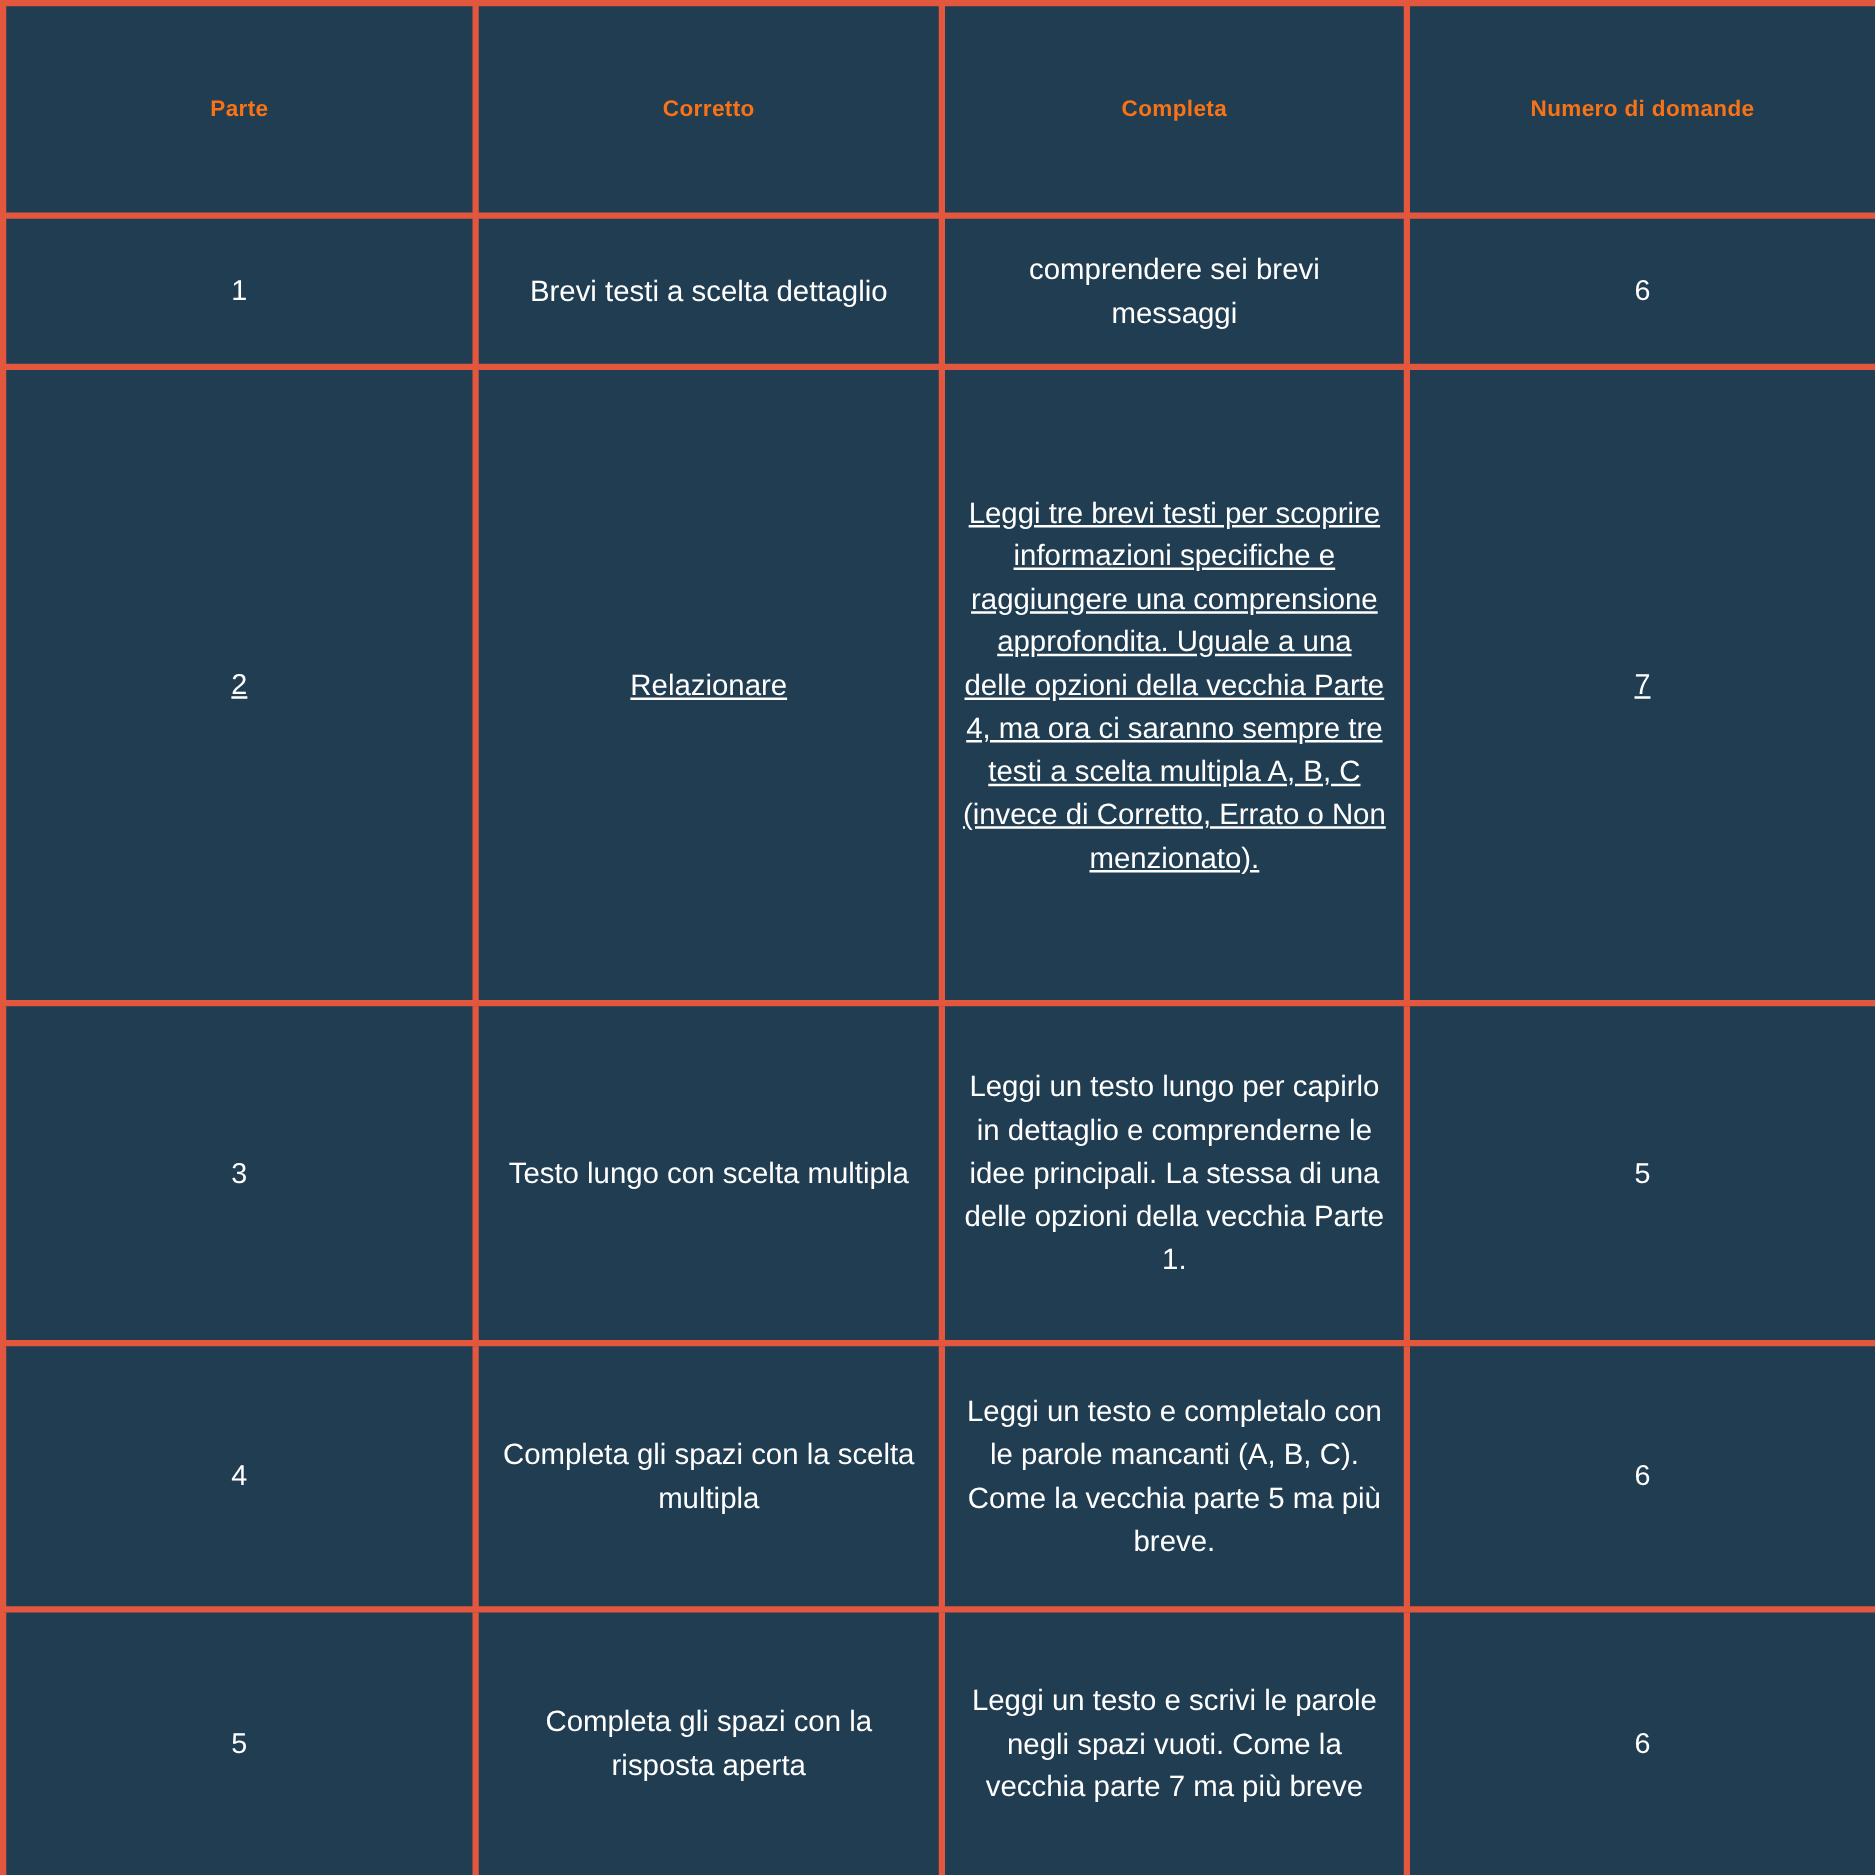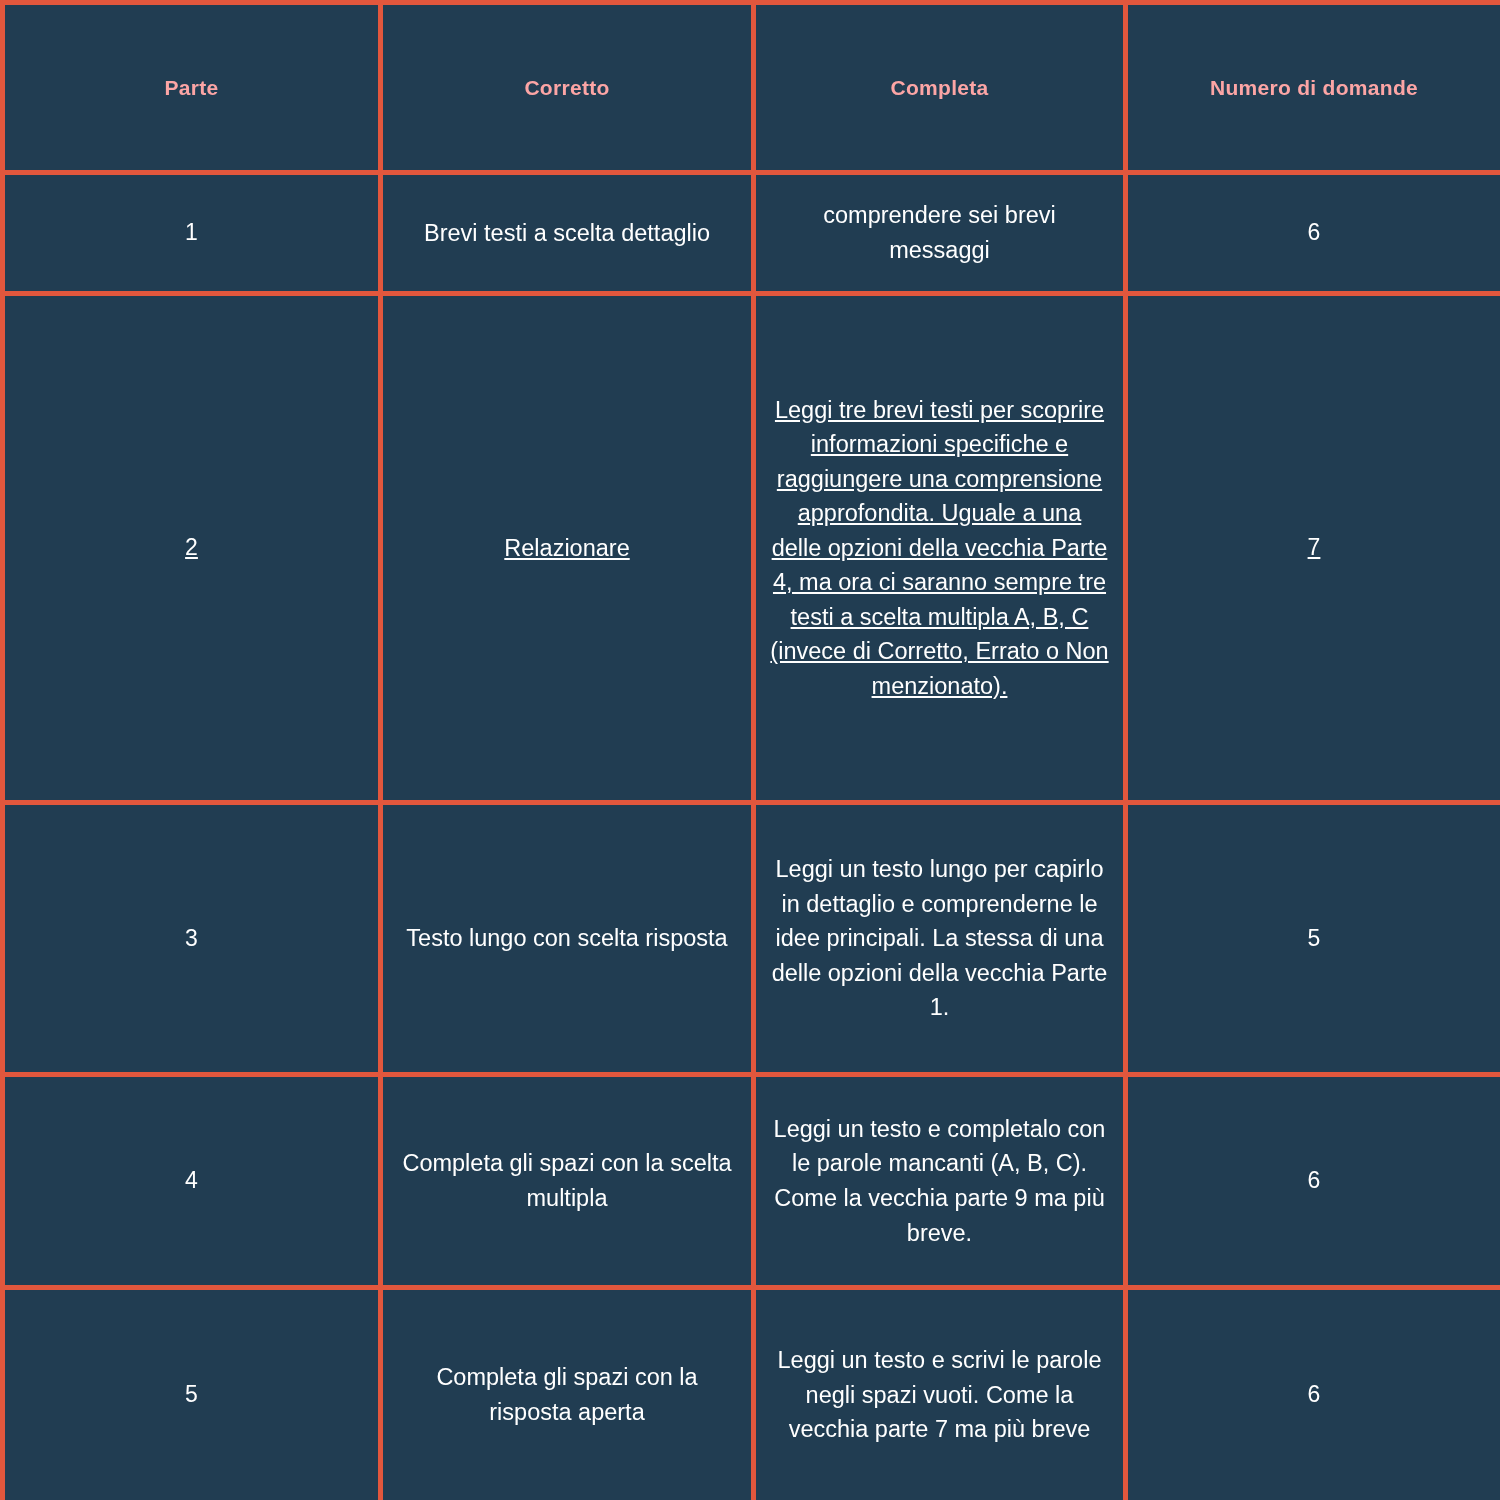--- a/index.html
+++ b/index.html
@@ -32,22 +32,22 @@
     background: #213d52;
     border: 5px solid #e2573d;
     text-align: center;
     vertical-align: middle;
     padding: 8px 14px;
     box-sizing: border-box;
   }
 
   .exam-table thead th {
     height: 170px;
-    color: #fca5a5;
-    font-size: 21px;
+    color: #f97316;
+    font-size: 18px;
     font-weight: bold;
     letter-spacing: 0.3px;
   }
 
   .exam-table tbody td {
     color: #ffffff;
     font-size: 23.5px;
     font-weight: 400;
     line-height: 1.47;
   }
@@ -112,38 +112,38 @@
         </td>
       <td class="num-cell">
           <span class="cell-text">7</span>
         </td>
     </tr>
     <tr class="row-3">
       <td class="num-cell">
           <span class="cell-text">3</span>
         </td>
       <td>
-          <span class="cell-text">Testo lungo con scelta risposta</span>
+          <span class="cell-text">Testo lungo con scelta multipla</span>
         </td>
       <td>
           <span class="cell-text">Leggi un testo lungo per capirlo in dettaglio e comprenderne le idee principali. La stessa di una delle opzioni della vecchia Parte 1.</span>
         </td>
       <td class="num-cell">
           <span class="cell-text">5</span>
         </td>
     </tr>
     <tr class="row-4">
       <td class="num-cell">
           <span class="cell-text">4</span>
         </td>
       <td>
           <span class="cell-text">Completa gli spazi con la scelta multipla</span>
         </td>
       <td>
-          <span class="cell-text">Leggi un testo e completalo con le parole mancanti (A, B, C). Come la vecchia parte 9 ma più breve.</span>
+          <span class="cell-text">Leggi un testo e completalo con le parole mancanti (A, B, C). Come la vecchia parte 5 ma più breve.</span>
         </td>
       <td class="num-cell">
           <span class="cell-text">6</span>
         </td>
     </tr>
     <tr class="row-5">
       <td class="num-cell">
           <span class="cell-text">5</span>
         </td>
       <td>

